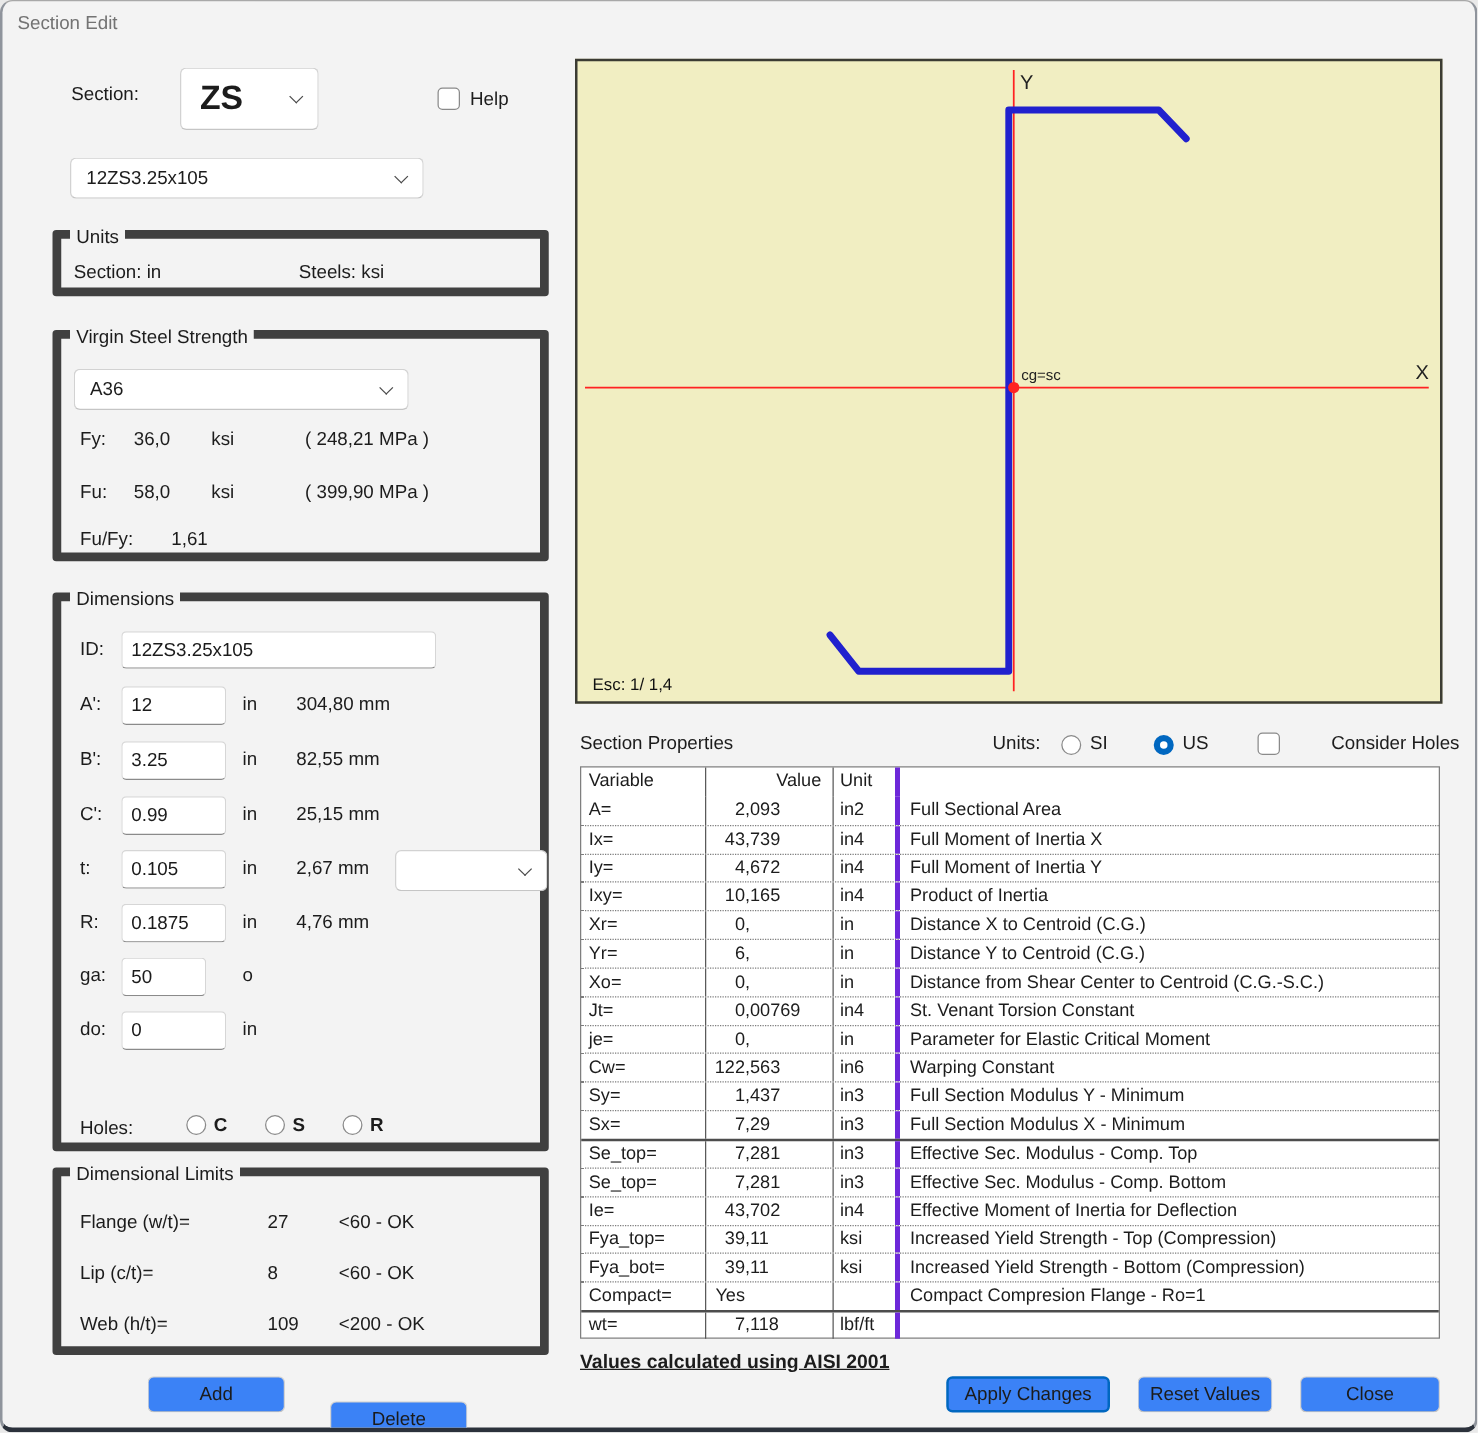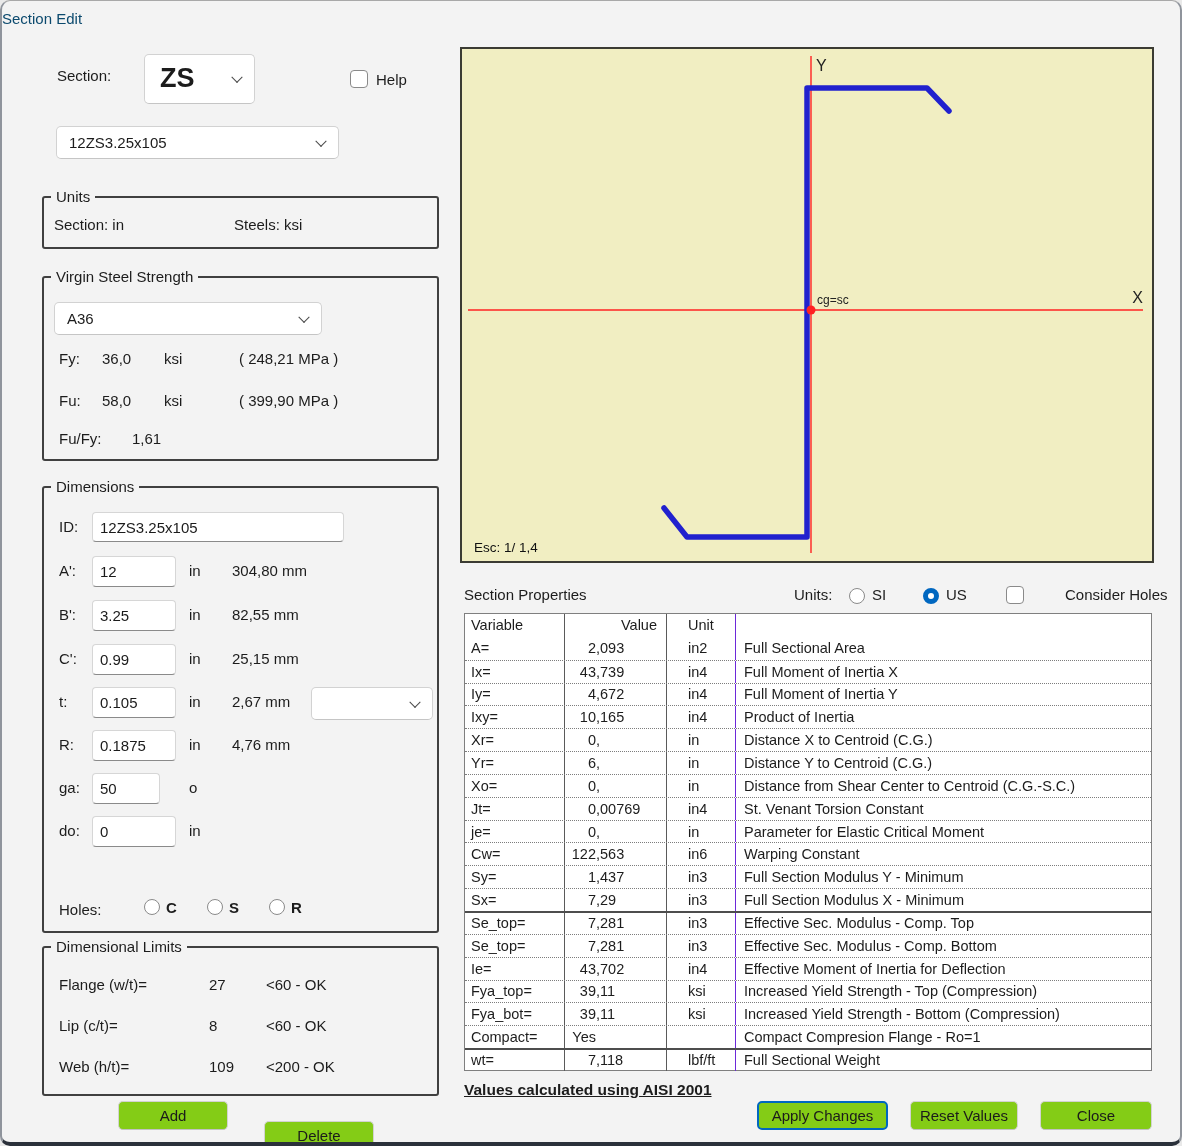--- a/index.html
+++ b/index.html
@@ -4,56 +4,56 @@
 <style>
   html,body{margin:0;padding:0;background:#e9e9e9;}
   *{box-sizing:border-box;}
   .window{
     position:relative;width:1182px;height:1146px;background:#f3f3f3;
     border:1px solid #a8a8a8;border-bottom:4px solid #2b313b;
     border-left:2px solid #8f949c;border-right:2px solid #8f949c;
     border-radius:10px;overflow:hidden;
     font-family:"Liberation Sans",sans-serif;color:#1c1c1c;font-size:15px;
   }
-  .titlebar{position:absolute;left:0;top:9px;color:#0c4a6e;font-size:15px;}
+  .titlebar{position:absolute;left:12px;top:9px;color:#737373;font-size:15px;}
   .lbl{position:absolute;white-space:nowrap;color:#1c1c1c;}
   
-  .grp{position:absolute;border:2px solid #404040;border-radius:3px;margin-top:12px;}
+  .grp{position:absolute;border:7px solid #404040;border-radius:3px;}
   .grp>.legend{position:absolute;top:-10px;left:7px;background:#f3f3f3;padding:0 5px;font-size:15px;white-space:nowrap;}
   
   .combo{position:absolute;background:#fff;border:1px solid #d2d2d2;border-bottom-color:#c5c5c5;border-radius:5px;}
   .combo .ctext{position:absolute;left:12px;top:50%;transform:translateY(-52%);white-space:nowrap;}
   .chev{position:absolute;right:13px;top:50%;width:8px;height:8px;
         border-left:1.7px solid #4a4a4a;border-bottom:1.7px solid #4a4a4a;
         transform:translateY(-72%) rotate(-45deg);}
   
   .tinput{position:absolute;background:#fff;border:1px solid #d6d6d6;border-bottom:1px solid #8a8a8a;
           border-radius:4px;font:15px "Liberation Sans",sans-serif;color:#1b1b1b;padding:0 7px;outline:none;}
   
   .cbx{position:absolute;width:18px;height:18px;background:#fff;border:1px solid #8a8a8a;border-radius:4px;}
   .radio{position:absolute;width:16px;height:16px;background:#fff;border:1px solid #8a8a8a;border-radius:50%;}
   .radio.sel{border:5px solid #0067C0;}
   
   .btn{position:absolute;display:flex;align-items:center;justify-content:center;
-       background:#84cc16;border:1px solid #d2d2d2;border-bottom-color:#c2c2c2;border-radius:5px;
+       background:#3b82f6;border:1px solid #d2d2d2;border-bottom-color:#c2c2c2;border-radius:5px;
        font:15px "Liberation Sans",sans-serif;color:#1b1b1b;cursor:default;}
   .btn.primary{border:2px solid #0067C0;}
   
   .canvas{position:absolute;left:458px;top:46px;width:694px;height:516px;
           background:#F1EEC2;border:2px solid #3b3b33;}
   
   .ptable{position:absolute;left:462px;top:612px;width:688px;height:458px;
           border:1px solid #7f7f7f;background:#fff;display:flex;flex-direction:column;font-size:14.5px;}
   .trow{display:flex;height:22.85px;min-height:22.85px;align-items:center;border-top:1px dotted #7d7d7d;}
   .trow.first{border-top:none;}
   .trow.thead{border-top:none;height:23.5px;}
   .trow.solid{border-top:2px solid #4d4d4d;}
   .c-var{flex:0 0 100px;padding-left:6px;border-right:1px solid #5a5a5a;height:100%;display:flex;align-items:center;}
   .c-val{flex:0 0 102px;padding-left:4px;border-right:1px solid #5a5a5a;height:100%;display:flex;align-items:center;}
-  .c-unit{flex:0 0 53px;padding-left:5px;border-right:1px solid #6d28d9;height:100%;display:flex;align-items:center;margin-left:16px;}
+  .c-unit{flex:0 0 53px;padding-left:5px;border-right:4px solid #6d28d9;height:100%;display:flex;align-items:center;}
   .c-desc{flex:1;padding-left:8px;height:100%;display:flex;align-items:center;white-space:nowrap;overflow:hidden;}
   .h-val{justify-content:flex-end;padding-right:9px;}
   .vint{display:inline-block;width:27px;text-align:right;white-space:pre;}
   .vfrac{white-space:pre;}
   .srow,.drow,.lrow{position:absolute;left:0;right:0;}
   .foot{position:absolute;left:462px;top:1080px;font-weight:bold;text-decoration:underline;font-size:15.5px;}
   .bold{font-weight:bold;}
 </style>
 </head>
 <body>
@@ -371,21 +371,20 @@
         <div class="c-unit"></div>
         <div class="c-desc">Compact Compresion Flange - Ro=1</div>
       </div>
       <div class="trow solid">
         <div class="c-var">wt=</div>
         <div class="c-val">
           <span class="vint">7</span>
           <span class="vfrac">,118</span>
         </div>
         <div class="c-unit">lbf/ft</div>
-        <div class="c-desc">Full Sectional Weight</div>
       </div>
     </div>
 
   <div class="foot">Values calculated using AISI 2001</div>
 
   <div class="btn primary" style="left:755px;top:1100px;width:131px;height:29px;">Apply Changes</div>
   <div class="btn" style="left:908px;top:1100px;width:108px;height:29px;">Reset Values</div>
   <div class="btn" style="left:1038px;top:1100px;width:112px;height:29px;">Close</div>
 
 </div>

